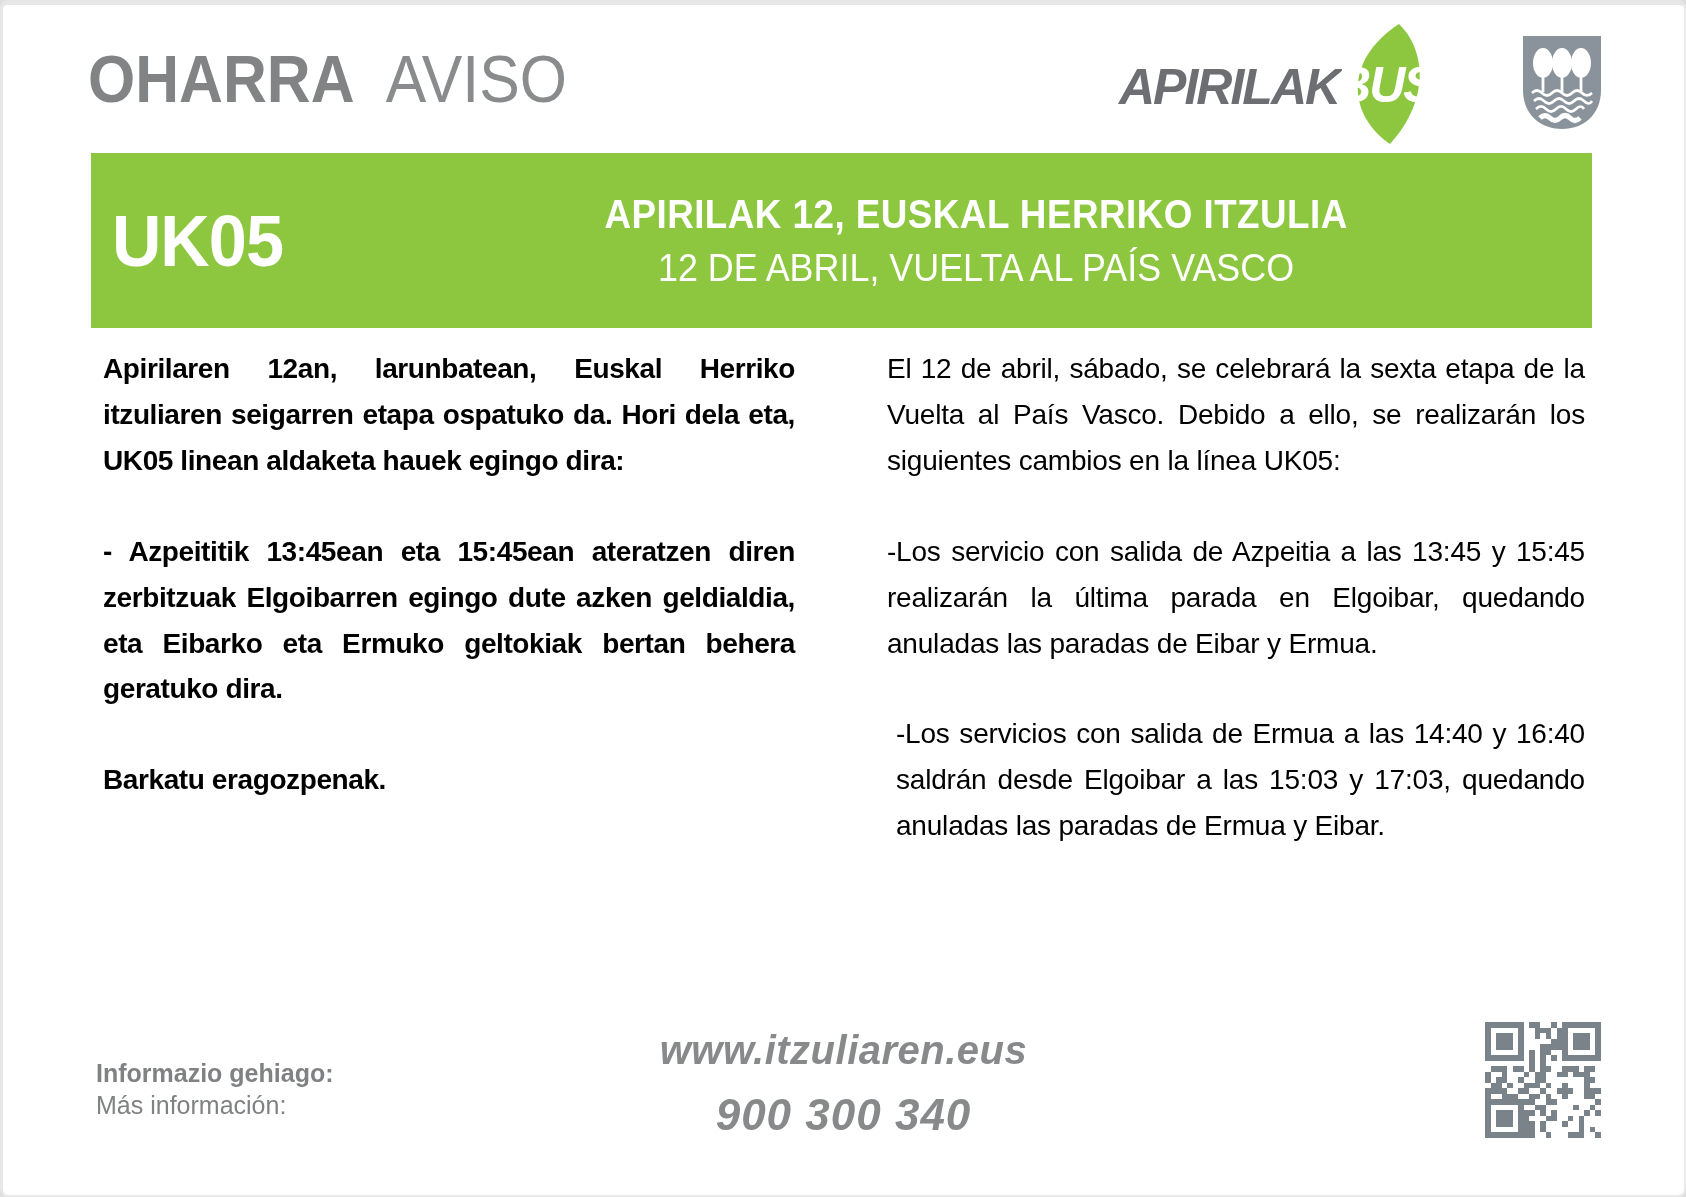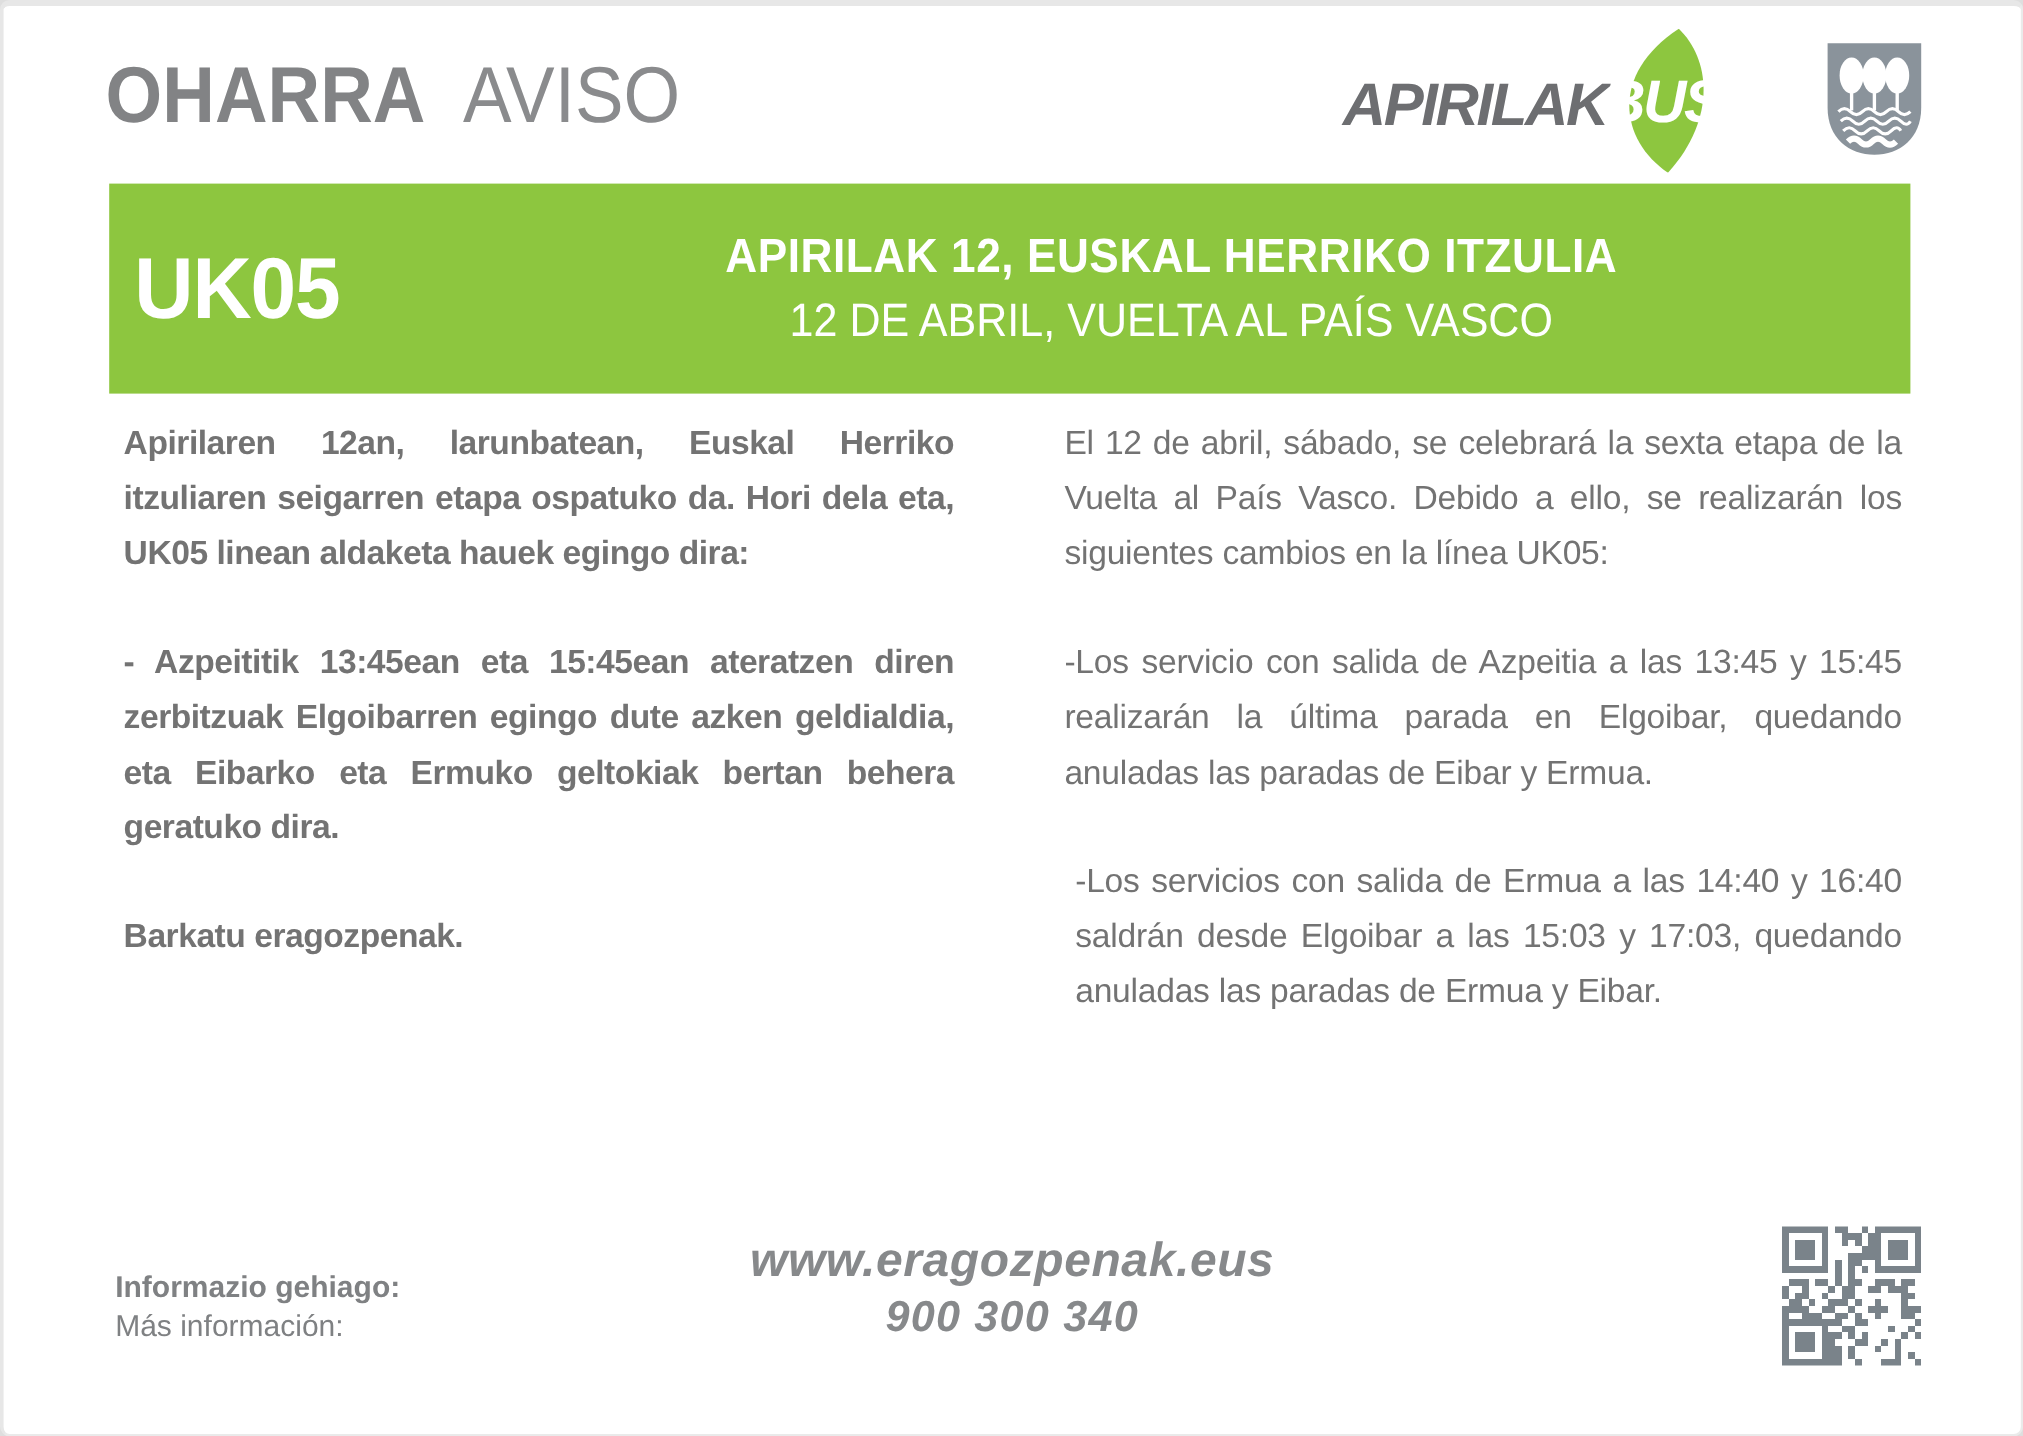--- a/index.html
+++ b/index.html
@@ -52,39 +52,39 @@
     transform:scaleX(0.92); transform-origin:center;
   }
   .banner-line1 { font-size:40px; font-weight:700; letter-spacing:0.5px; }
   .banner-line2 { font-size:39px; font-weight:400; margin-top:5px; }
 
   
   .content {
     position:absolute; left:100px; top:341px; width:1482px;
     display:flex; gap:92px;
   }
-  .col { text-align:justify; color:#737373; font-size:28px; line-height:1.64; }
+  .col { text-align:justify; color:#000000; font-size:28px; line-height:1.64; }
   .col p { margin:0 0 45px 0; }
   .col-eu { width:692px; font-weight:700; letter-spacing:-0.4px; }
   .col-es { width:698px; font-weight:400; letter-spacing:-0.2px; }
   .col-es p.indent { padding-left:9px; }
 
   
   .footer-info {
     position:absolute; left:93px; top:1052px;
     color:#7f8183; font-size:25px; line-height:1.28;
   }
   .footer-info .fi-bold { font-weight:700; }
   .footer-contact {
     position:absolute; left:0; top:1022px; width:100%;
     text-align:center; color:#87898b;
     font-style:italic; font-weight:700; line-height:1.18;
   }
   .footer-web { font-size:40px; letter-spacing:0.5px; }
-  .footer-phone { font-size:36px; margin-top:2px; letter-spacing:1px; }
+  .footer-phone { font-size:44px; margin-top:15px; letter-spacing:1px; }
   .qr { position:absolute; left:1482px; top:1017px; width:116px; height:116px; }
 </style>
 </head>
 <body>
 
 <div class="page">
 
   <div class="header-title">
     <span class="t-bold">OHARRA</span><span class="t-light">AVISO</span>
   </div>
@@ -139,21 +139,21 @@
       <p class="indent">-Los servicios con salida de Ermua a las 14:40 y 16:40 saldrán desde Elgoibar a las 15:03 y 17:03, quedando anuladas las paradas de Ermua y Eibar.</p>
     </div>
   </div>
 
   <div class="footer-info">
     <div class="fi-bold">Informazio gehiago:</div>
     <div>Más información:</div>
   </div>
 
   <div class="footer-contact">
-    <div class="footer-web">www.eragozpenak.eus</div>
+    <div class="footer-web">www.itzuliaren.eus</div>
     <div class="footer-phone">900 300 340</div>
   </div>
 
   <div class="qr">
     <svg id="qr-svg" width="116" height="116" viewBox="0 0 21 21" shape-rendering="crispEdges">
         <rect x="0" y="0" width="1" height="1" fill="#7A838A"></rect>
         <rect x="1" y="0" width="1" height="1" fill="#7A838A"></rect>
         <rect x="2" y="0" width="1" height="1" fill="#7A838A"></rect>
         <rect x="3" y="0" width="1" height="1" fill="#7A838A"></rect>
         <rect x="4" y="0" width="1" height="1" fill="#7A838A"></rect>

